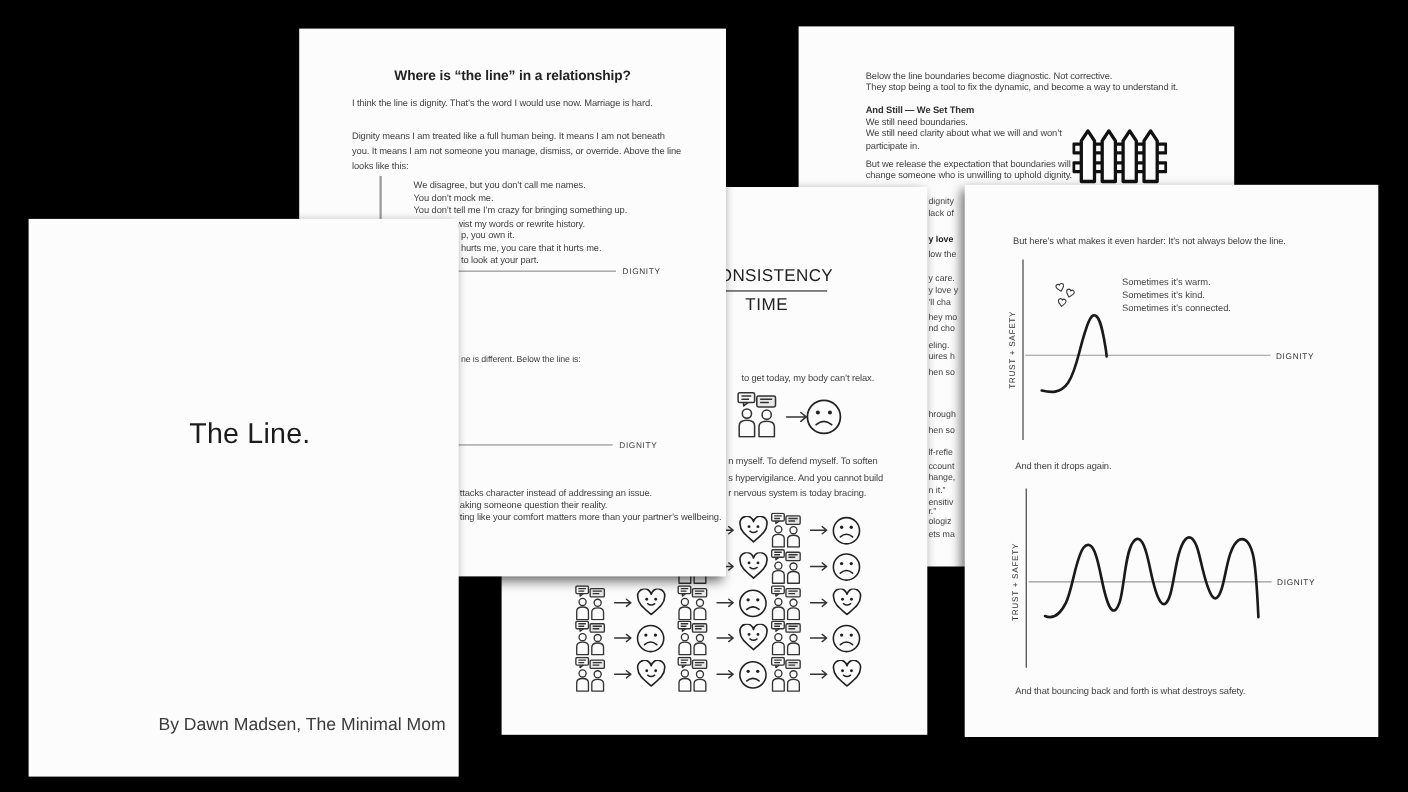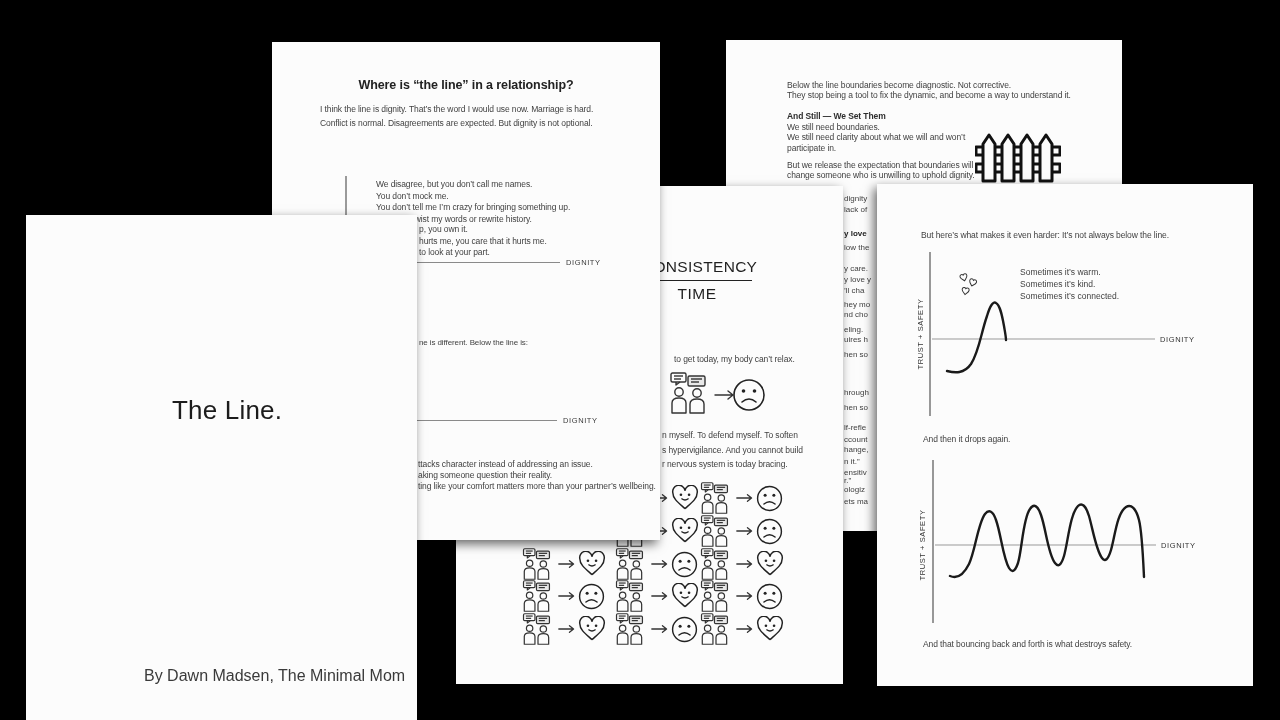--- a/index.html
+++ b/index.html
@@ -1,18 +1,18 @@
 <!DOCTYPE html>
 <html><head>
 <meta charset="utf-8">
 <style>
   html,body{margin:0;padding:0;background:#000;}
   #stage{position:relative;width:1280px;height:720px;background:#000;overflow:hidden;
          font-family:"Liberation Sans",sans-serif;}
-  .page{position:absolute;background:#fcfcfc;box-shadow:-3px 4px 10px rgba(0,0,0,.6);color:#3a3a3a;margin-top:16px;}
+  .page{position:absolute;background:#fcfcfc;box-shadow:-3px 4px 10px rgba(0,0,0,.6);color:#3a3a3a;}
   .abs{position:absolute;}
   .body-txt{font-size:8.5px;letter-spacing:-0.1px;color:#3f3f3f;}
   .lh14{line-height:14px;} .lh115{line-height:11.5px;} .lh104{line-height:10.4px;}
   .frag-line{position:absolute;white-space:nowrap;}
   .rule{position:absolute;border-top:1px solid #8a8a8a;height:0;}
   .axis-label{font-size:7.5px;letter-spacing:0.6px;color:#3a3a3a;}
   
   .cover-title{font-size:26px;font-weight:500;color:#1c1c1c;letter-spacing:0.2px;}
   .byline{font-size:16px;color:#3a3a3a;}
   
@@ -496,21 +496,25 @@
       <path d="M 63 130 C 70 133 76 130 82 118 C 88 106 91 77 98 68 C 102 63 106 65 109 74 C 114 88 116 112 122 122 C 125 127 128 126 131 117 C 135 104 136 72 143 63 C 147 57 151 60 154 69 C 159 83 161 108 168 117 C 171 121 174 120 177 110 C 181 96 183 68 191 60 C 195 56 199 60 202 70 C 206 84 209 104 215 112 C 218 116 221 114 224 104 C 228 90 230 67 239 61 C 244 58 249 62 252 74 C 255 86 256 110 257 131" stroke="#1a1a1a" stroke-width="2.4" fill="none" stroke-linecap="round"></path>
     </svg>
 
     <div class="abs body-txt frag-line" style="left:46px;top:455px;">And that bouncing back and forth is what destroys safety.</div>
   </div>
 
   <div class="page" id="where-page" style="left:272px;top:26px;width:388px;height:498px;z-index:3;">
     <div class="abs where-title" style="left:0;top:36px;width:388px;text-align:center;">Where is “the line” in a relationship?</div>
     <div class="abs body-txt lh14" style="left:48px;top:60px;">
       <div>I think the line is dignity. That’s the word I would use now. Marriage is hard.</div>
-      <div>Conflict is normal. Disagreements are expected. But dignity is not optional.</div>
+    </div>
+    <div class="abs body-txt lh14" style="left:48px;top:90px;">
+      <div>Dignity means I am treated like a full human being. It means I am not beneath</div>
+      <div>you. It means I am not someone you manage, dismiss, or override. Above the line</div>
+      <div>looks like this:</div>
     </div>
     <div class="quote-bar" style="left:73px;top:134px;height:88px;"></div>
     <div class="abs body-txt lh115" style="left:104px;top:137px;">
       <div>We disagree, but you don’t call me names.</div>
       <div>You don’t mock me.</div>
       <div>You don’t tell me I’m crazy for bringing something up.</div>
       <div>You don’t twist my words or rewrite history.</div>
     </div>
     <div class="abs body-txt frag-line" style="left:147px;top:182px;">p, you own it.</div>
     <div class="abs body-txt frag-line" style="left:147px;top:193.5px;">hurts me, you care that it hurts me.</div>

